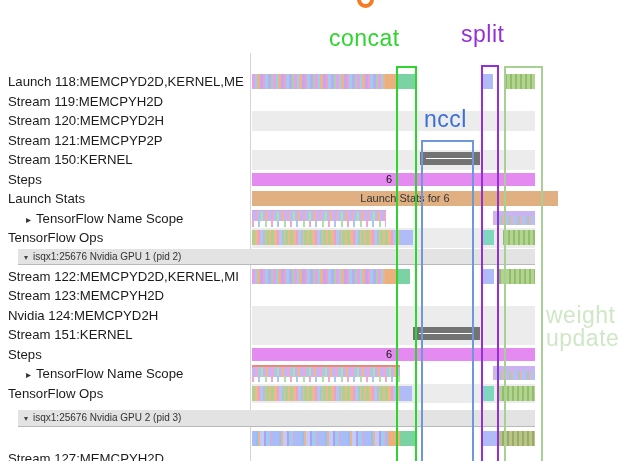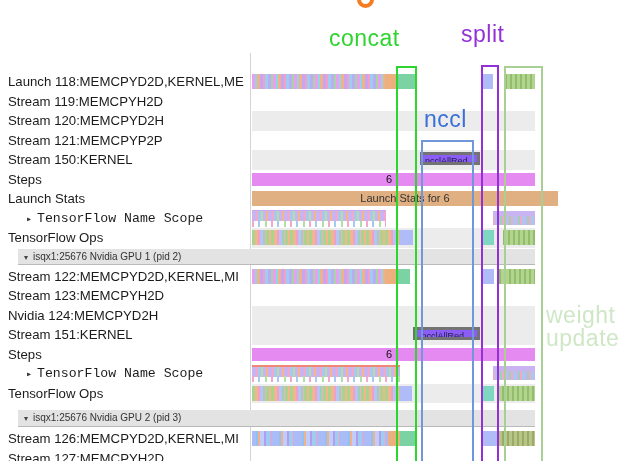--- a/index.html
+++ b/index.html
@@ -3,21 +3,21 @@
 <meta charset="utf-8">
 <style>
   html,body{margin:0;padding:0;background:#ffffff;}
   .stage{position:relative;width:622px;height:461px;background:#ffffff;overflow:hidden;
          font-family:"Liberation Sans",sans-serif;}
   
   .row{position:absolute;left:0;width:622px;height:19.5px;}
   .row-label{position:absolute;left:8px;top:0;width:240px;height:100%;line-height:19.5px;
              font-size:13.2px;color:#1b1b1b;white-space:nowrap;overflow:hidden;}
   .row-label .exp{font-size:10px;color:#333;margin-right:5px;}
-  .row-label.indent{left:26px;width:222px;font-family:Liberation Mono, monospace;}
+  .row-label.indent{left:26px;width:222px;}
   .cell{position:absolute;left:252px;top:0;width:283px;height:100%;}
   .cell.alt{background:#ececec;}
   
   .gpu-header{position:absolute;left:18px;width:517px;background:#e3e3e3;
               border-bottom:1px solid #b9b9b9;font-size:10px;color:#333;
               line-height:15px;padding-left:6px;box-sizing:border-box;}
   .gpu-header .exp{font-size:8px;color:#444;margin-right:5px;}
   .vdivider{position:absolute;left:250px;top:53px;width:1px;height:408px;background:#d4d4d4;}
   
   .seg{position:absolute;top:2px;height:15px;}
@@ -49,21 +49,21 @@
   .ns-right .tk{position:absolute;top:5px;left:0;right:0;bottom:0;
      background:repeating-linear-gradient(90deg,#f0a8cc 0 2px,#a8c8f0 2px 5px,
      #c9b3f0 5px 7px,#9fd0b4 7px 9px);}
   
   .steps-bar{position:absolute;left:0;top:3px;width:283px;height:13px;background:#e58af0;}
   .steps-num{position:absolute;left:130px;top:0;width:14px;text-align:center;
              font-size:11px;color:#111;line-height:13px;}
   .launch-bar{position:absolute;left:0;top:2px;width:306px;height:15px;background:#e0b083;
               text-align:center;font-size:11px;color:#333;line-height:15px;}
   
-  .nccl-event{position:absolute;top:2px;height:13px;background:#8b5cf6;border:3px solid #737373;
+  .nccl-event{position:absolute;top:2px;height:13px;background:#ffffff;border:6px solid #737373;
               font-size:9px;color:#222244;text-align:center;line-height:13px;
               overflow:hidden;box-sizing:border-box;}
   
   .abox{position:absolute;border-style:solid;border-width:2px;pointer-events:none;}
   .abox.concat{left:396px;top:66px;width:17px;height:393px;border-color:#2ed52e;}
   .abox.split{left:481px;top:65px;width:14px;height:394px;border-color:#9430d8;}
   .abox.weight{left:504px;top:66px;width:35px;height:393px;border-color:#a9d094;}
   .abox.nccl{left:421px;top:140px;width:49px;height:319px;border-color:#6f97d9;}
   .alabel{position:absolute;font-size:23px;letter-spacing:0.5px;}
   .alabel.concat{left:329px;top:25px;color:#2ed52e;}
@@ -205,21 +205,20 @@
       <div class="seg seg-turq" style="left:231px;width:11px"></div>
       <div class="seg gstripes" style="left:245px;width:38px"></div>
     </div>
   </div>
 
   <div class="gpu-header" style="top:410px;height:17px;">
     <span class="exp">▾</span><span>isqx1:25676 Nvidia GPU 2 (pid 3)</span>
   </div>
 
   <div class="row" style="top:429px">
-    <div class="row-label">Stream 126:MEMCPYD2D,KERNEL,MI</div>
     <div class="cell">
       <div class="seg dense-b" style="left:0;width:136px"></div>
       <div class="seg seg-orange" style="left:136px;width:12px"></div>
       <div class="seg seg-teal" style="left:148px;width:15px"></div>
       <div class="seg seg-peri" style="left:231px;width:14px"></div>
       <div class="seg ostripes" style="left:245px;width:38px"></div>
     </div>
   </div>
   <div class="row" style="top:448.5px">
     <div class="row-label">Stream 127:MEMCPYH2D</div>

